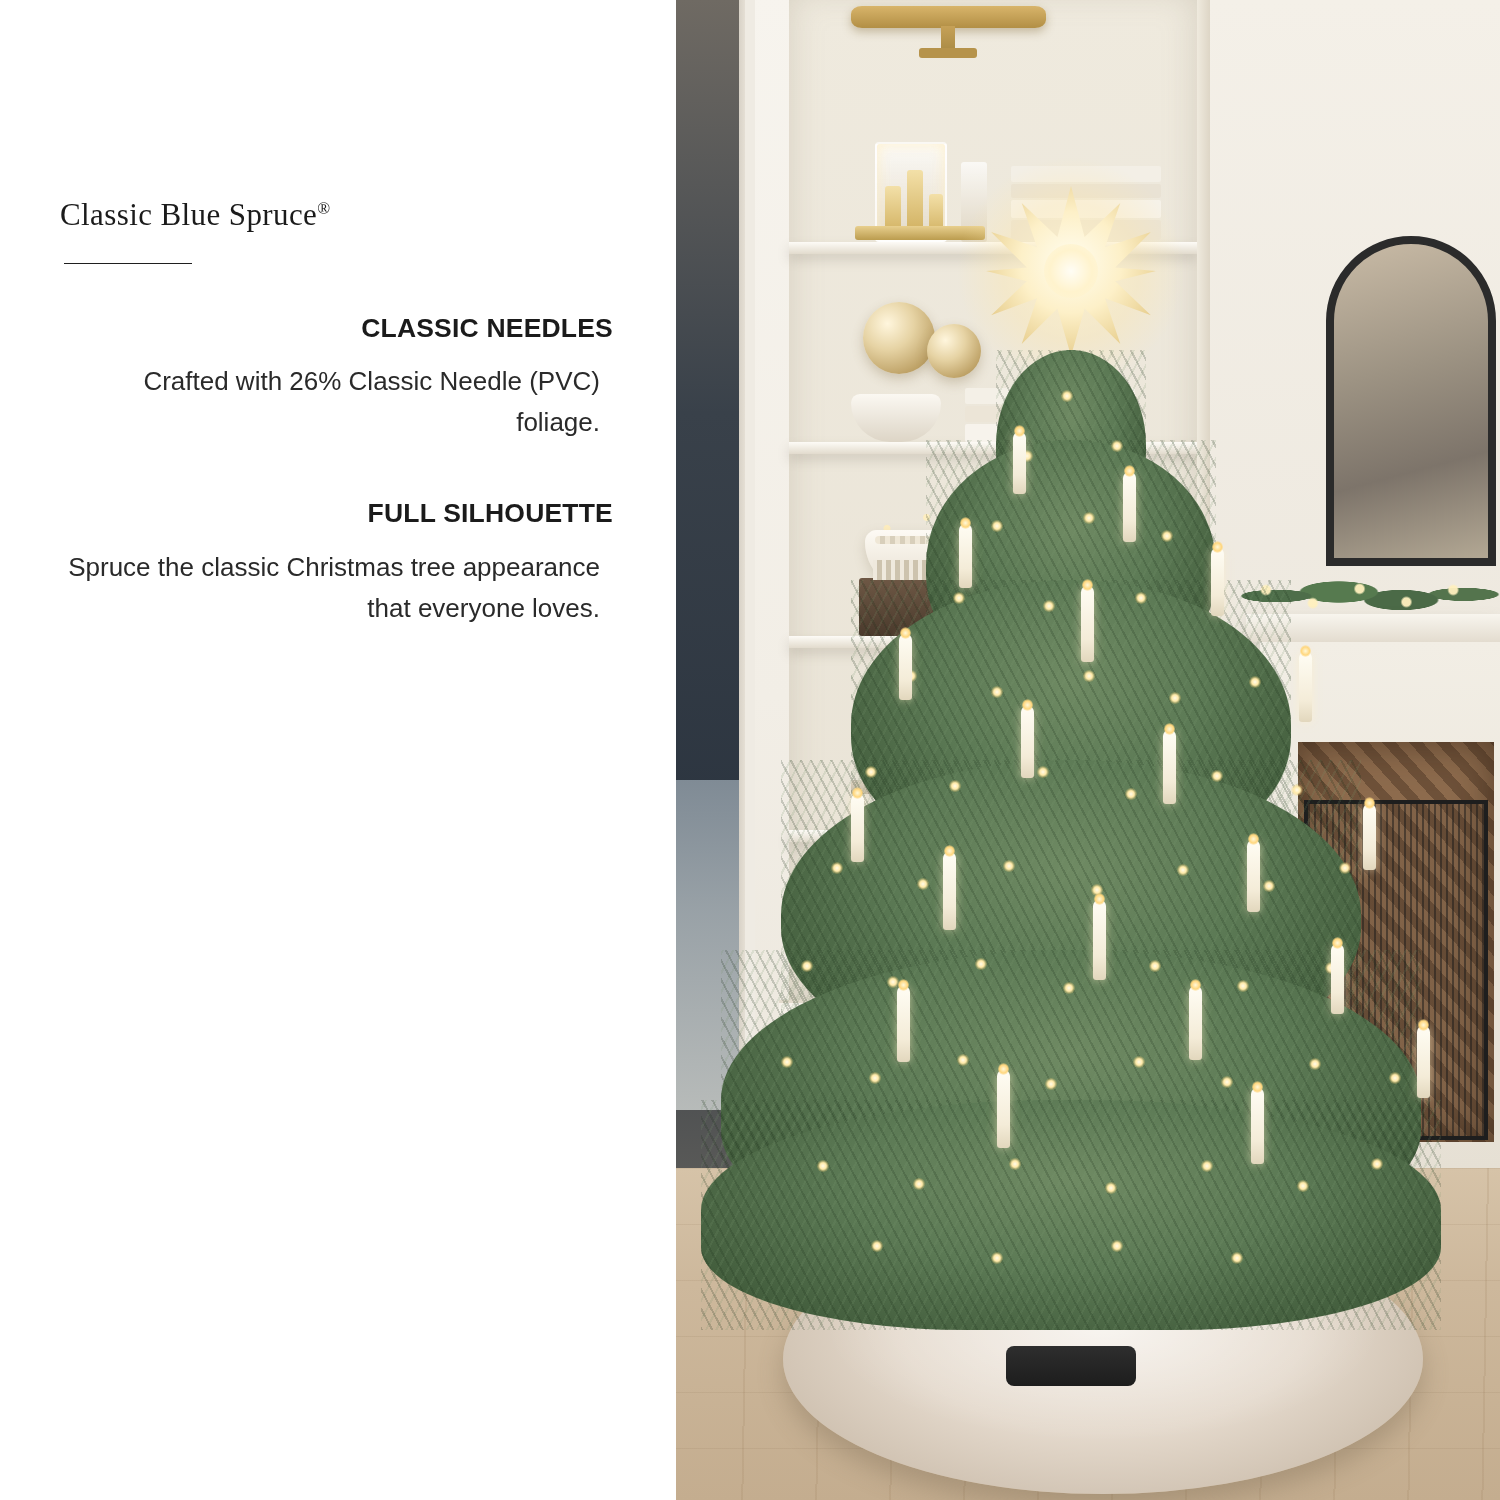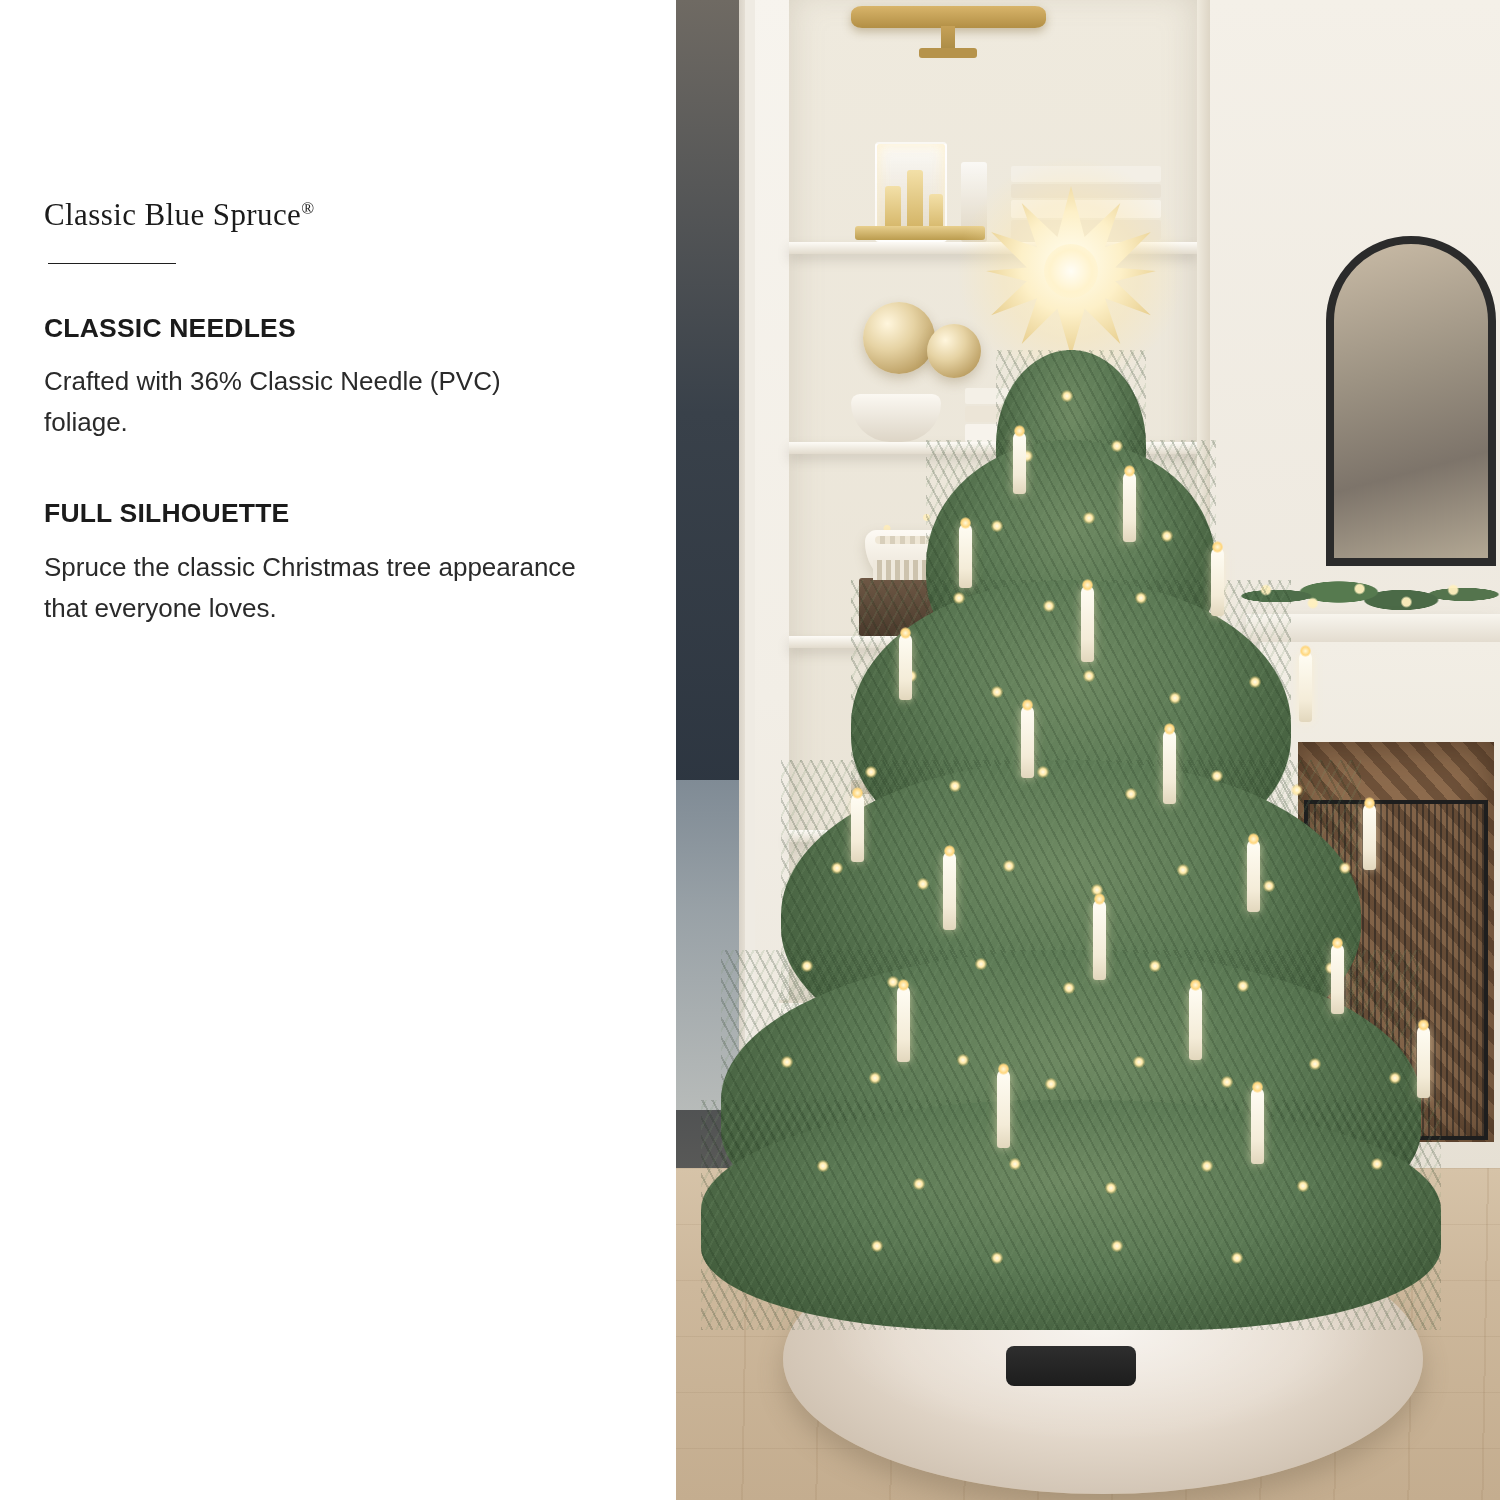--- a/index.html
+++ b/index.html
@@ -15,21 +15,21 @@
     display: flex;
     background: #ffffff;
   }
 
   
   .left-panel {
     position: relative;
     width: 673px;
     height: 1500px;
     background: #ffffff;
-    padding: 196px 60px 0 44px;
+    padding: 196px 60px 0 60px;
     flex: 0 0 673px;
   }
   .product-title {
     font-family: "Liberation Serif", serif;
     font-size: 31px;
     color: #1b1b1b;
     letter-spacing: 0.4px;
     font-weight: 400;
     line-height: 1.2;
   }
@@ -38,21 +38,21 @@
     vertical-align: super;
     line-height: 0;
   }
   .title-rule {
     width: 128px;
     height: 1px;
     background: #1f1f1f;
     margin: 30px 0 0 4px;
   }
 
-  .features { margin-top: 48px; }
+  .features { margin-top: 48px; text-align: right; }
   .feature { margin-bottom: 54px; }
   .feature:last-child { margin-bottom: 0; }
   .feature-heading {
     font-size: 26.5px;
     font-weight: 700;
     color: #1b1b1b;
     letter-spacing: 0.2px;
     line-height: 1.25;
   }
   .feature-heading .reg {
@@ -454,21 +454,21 @@
     </div>
 
     <div class="title-rule"></div>
 
     <div class="features">
 
       <div class="feature">
         <div class="feature-heading">
           <span>CLASSIC NEEDLES</span><span class="reg"></span>
         </div>
-        <div class="feature-body">Crafted with 36% Classic Needle (PVC) foliage.</div>
+        <div class="feature-body">Crafted with 26% Classic Needle (PVC) foliage.</div>
       </div>
 
 
       <div class="feature">
       </div>
 
       <div class="feature">
         <div class="feature-heading">
           <span>FULL SILHOUETTE</span><span class="reg"></span>
         </div>

